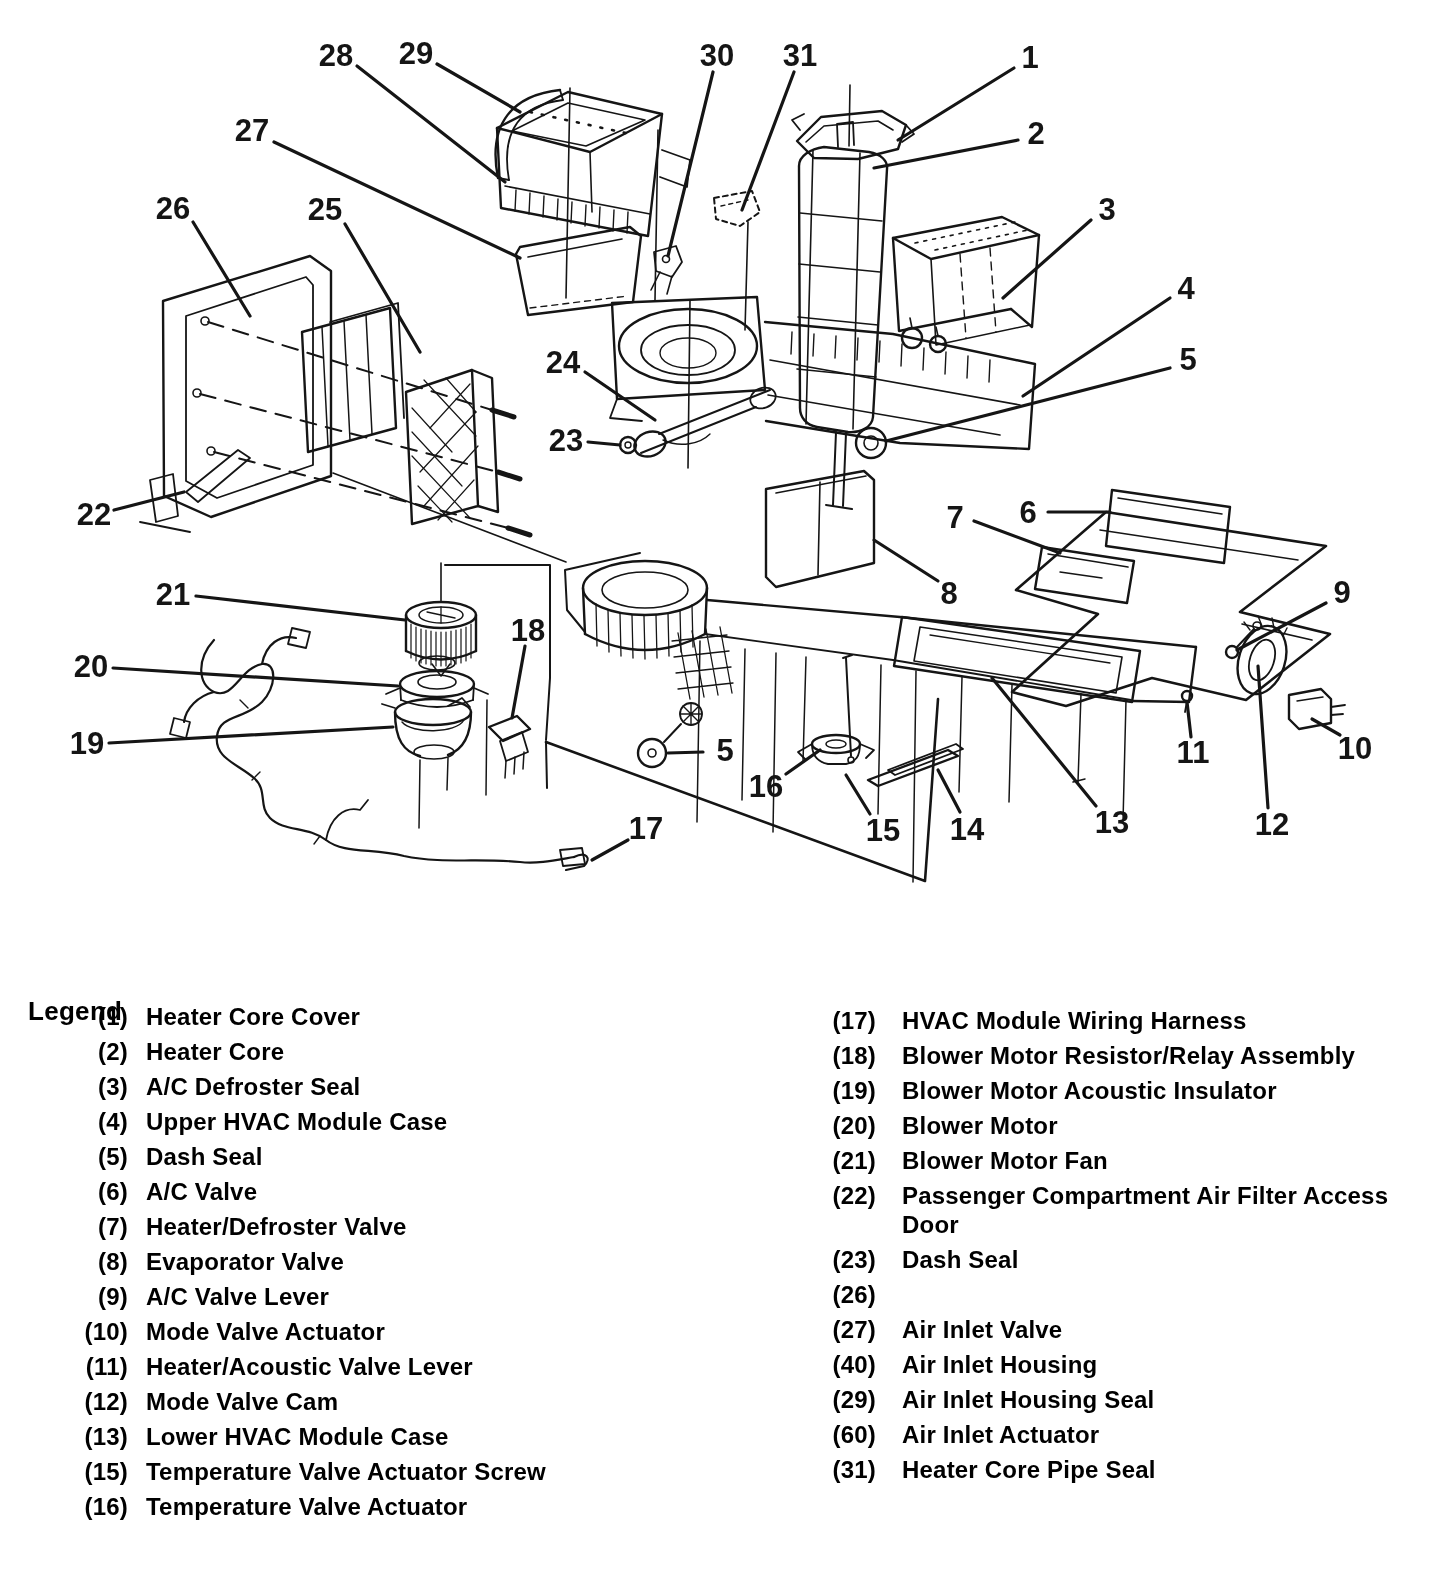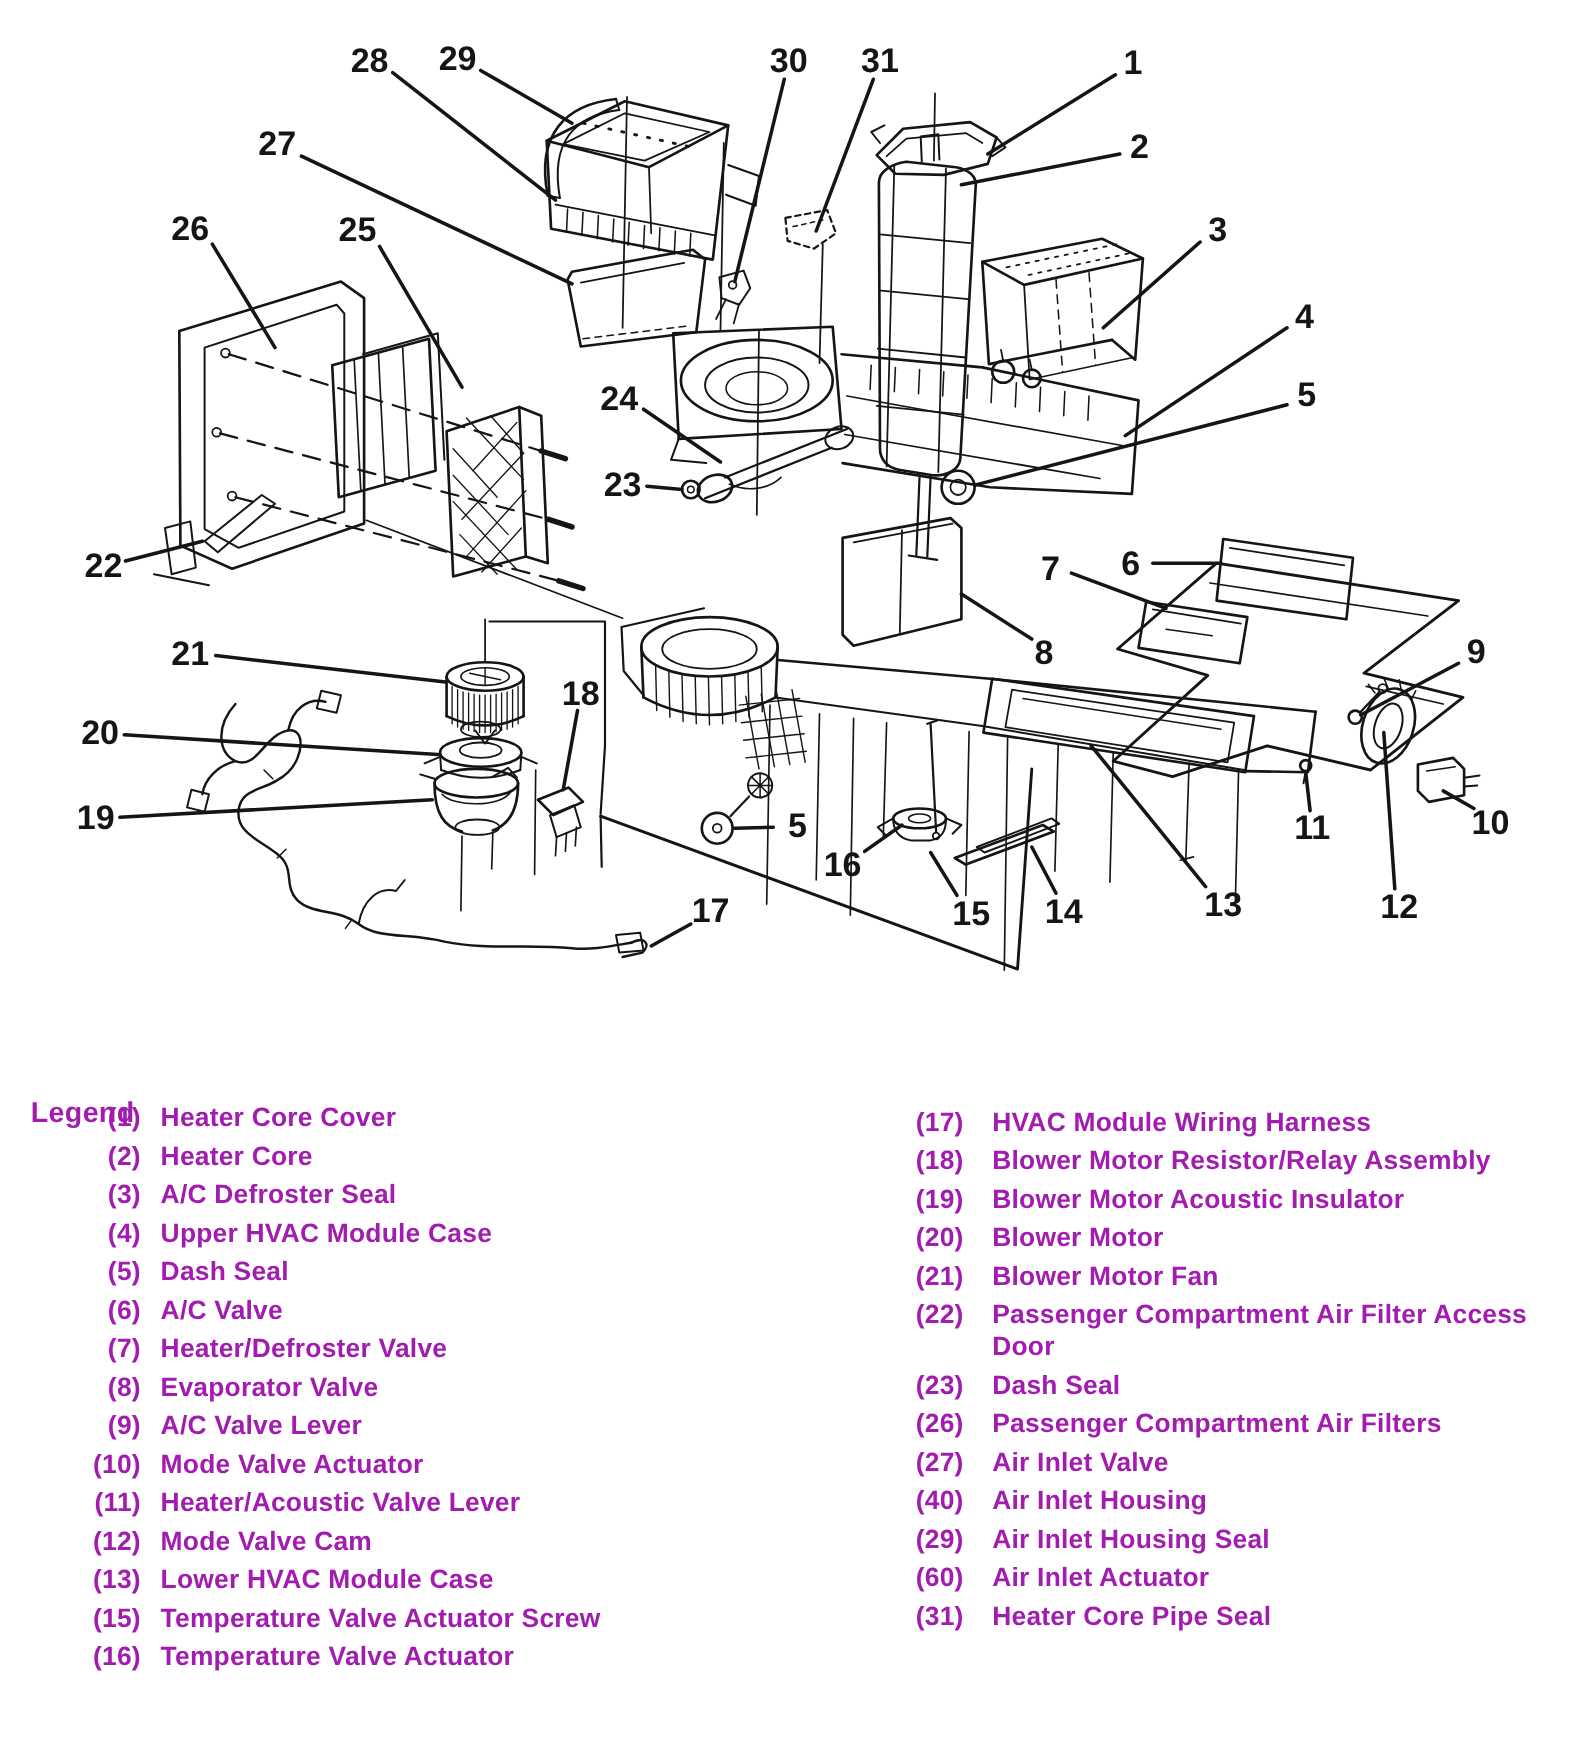--- a/index.html
+++ b/index.html
@@ -1,17 +1,17 @@
 <!DOCTYPE html>
 <html><head>
 <meta charset="utf-8">
 <style>
   html,body{margin:0;padding:0;background:#ffffff}
   .page{position:relative;width:1440px;height:1584px;background:#ffffff;
-        font-family:"Liberation Sans",sans-serif;color:#a21caf;overflow:hidden}
+        font-family:"Liberation Sans",sans-serif;color:#000000;overflow:hidden}
   svg.diagram{position:absolute;left:0;top:0;display:block}
   #art{stroke:#151515;fill:none;stroke-width:2.4;stroke-linecap:round;stroke-linejoin:round}
   #leaders line{stroke:#151515;stroke-width:3.2;stroke-linecap:round}
   #callouts text{font-family:"Liberation Sans",sans-serif;font-weight:700;font-size:31px;
                  fill:#151515;text-anchor:middle;dominant-baseline:central}
   .legend-title{position:absolute;left:28px;top:996px;font-size:26px;font-weight:700;letter-spacing:.3px}
   .legend-col{position:absolute;margin:0;padding:0;list-style:none;font-size:24px;font-weight:700;letter-spacing:.2px}
   .legend-col li{display:flex;line-height:29px;margin-bottom:6px}
   .col-left{left:20px;top:1002px;width:660px}
   .col-right{left:752px;top:1006px;width:680px}
@@ -459,21 +459,20 @@
         <li>
           <span class="num">(22)</span>
           <span class="lbl">Passenger Compartment Air Filter Access Door</span>
         </li>
         <li>
           <span class="num">(23)</span>
           <span class="lbl">Dash Seal</span>
         </li>
         <li>
           <span class="num">(26)</span>
-          <span class="lbl">Passenger Compartment Air Filters</span>
         </li>
         <li>
           <span class="num">(27)</span>
           <span class="lbl">Air Inlet Valve</span>
         </li>
         <li>
           <span class="num">(40)</span>
           <span class="lbl">Air Inlet Housing</span>
         </li>
         <li>

